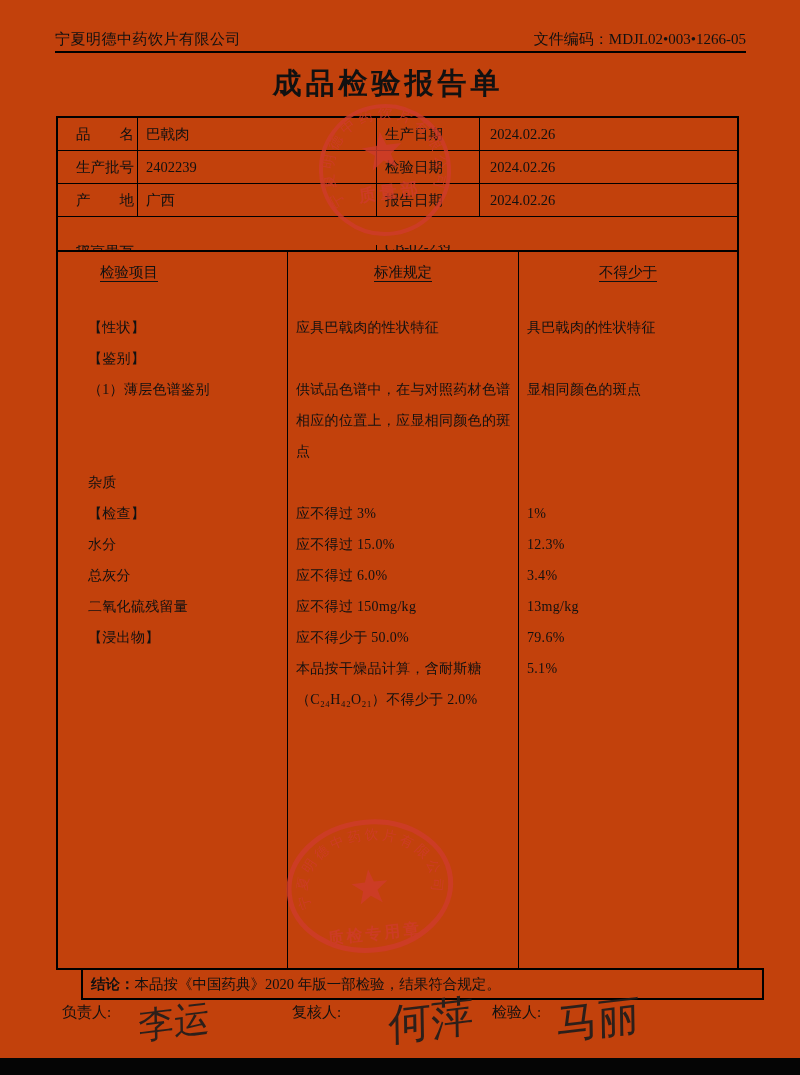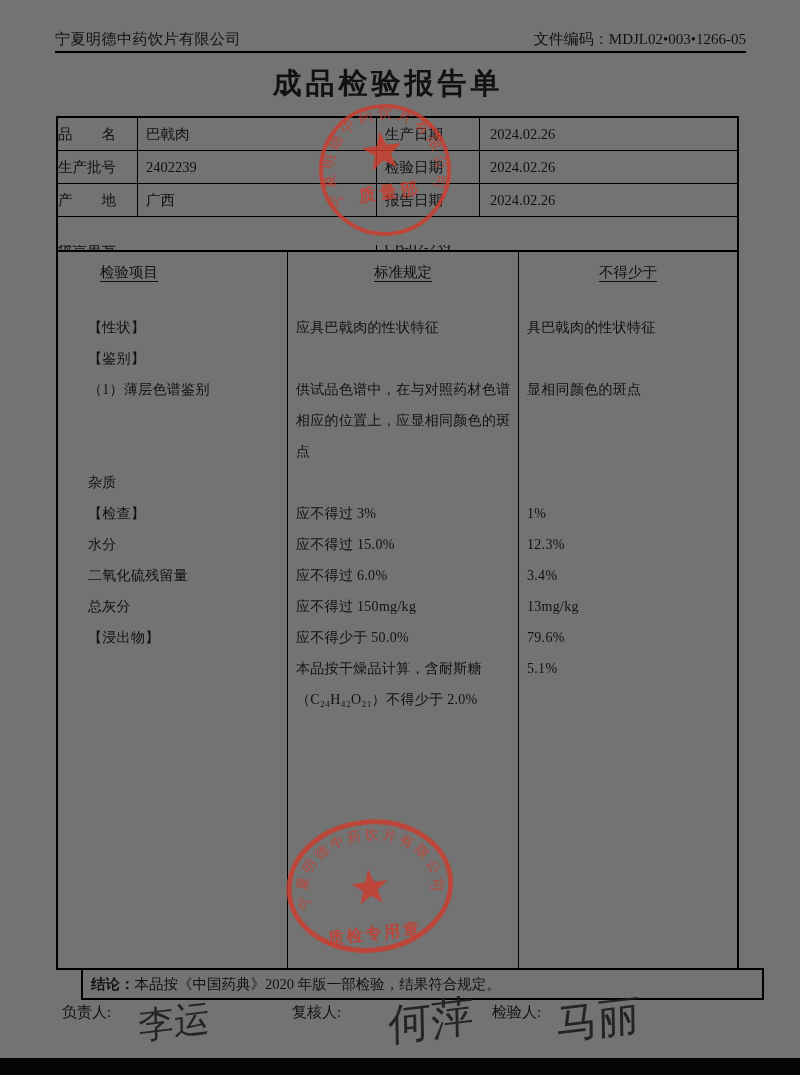--- a/index.html
+++ b/index.html
@@ -1,38 +1,38 @@
 <!DOCTYPE html>
 <html><head>
 <meta charset="utf-8">
 <style>
   * { margin:0; padding:0; box-sizing:border-box; }
   html,body { background:#ffffff; }
   .page {
-    position:relative; width:800px; height:1075px; background:#737373;
+    position:relative; width:800px; height:1075px; background:#c2410c;
     font-family:"Liberation Serif","DejaVu Serif",serif; color:#111;
     overflow:hidden;
   }
   
   .hdr-company { position:absolute; left:55px; top:30px; font-size:15px; letter-spacing:0.5px; }
   .hdr-code { position:absolute; right:54px; top:30px; font-size:15px; }
   .hdr-rule { position:absolute; left:55px; top:51px; width:691px; border-top:2px solid #000; }
   .doc-title { position:absolute; left:0; top:64px; width:776px; text-align:center;
     font-size:29px; font-weight:700; letter-spacing:4px; }
   
   .info-table {
     position:absolute; left:56px; top:116px; width:683px; height:136px;
     border:2px solid #000; display:grid;
     grid-template-columns:80px 239px 103px 257px;
     grid-template-rows:33px 33px 33px 33px;
   }
   .cell { font-size:14.5px; display:flex; align-items:center; overflow:hidden; white-space:nowrap; }
   .b-r { border-right:1.5px solid #000; }
   .b-b { border-bottom:1.5px solid #000; }
-  .lab1 { }
+  .lab1 { padding-left:18px; }
   .val1 { padding-left:8px; }
   .lab2 { padding-left:8px; }
   .val2 { padding-left:10px; }
   .span2 { grid-column:span 2;margin-top:28px; }
   
   .main-table {
     position:absolute; left:56px; top:250px; width:683px; height:720px;
     border:2px solid #000; display:grid; grid-template-columns:230px 231px 1fr;
   }
   .mcol { position:relative; }
@@ -98,22 +98,22 @@
       <div class="mhead left"><span>检验项目</span></div>
       <div class="lines indent18">
         <div class="line">【性状】</div>
         <div class="line">【鉴别】</div>
         <div class="line">（1）薄层色谱鉴别</div>
         <div class="line"></div>
         <div class="line"></div>
         <div class="line">杂质</div>
         <div class="line">【检查】</div>
         <div class="line">水分</div>
+        <div class="line">总灰分</div>
         <div class="line">二氧化硫残留量</div>
-        <div class="line">总灰分</div>
         <div class="line">【浸出物】</div>
         <div class="line"></div>
       </div>
     </div>
     <div class="mcol b-r">
       <div class="mhead center"><span>标准规定</span></div>
       <div class="lines indent8">
         <div class="line">应具巴戟肉的性状特征</div>
         <div class="line"></div>
         <div class="line">供试品色谱中，在与对照药材色谱</div>

